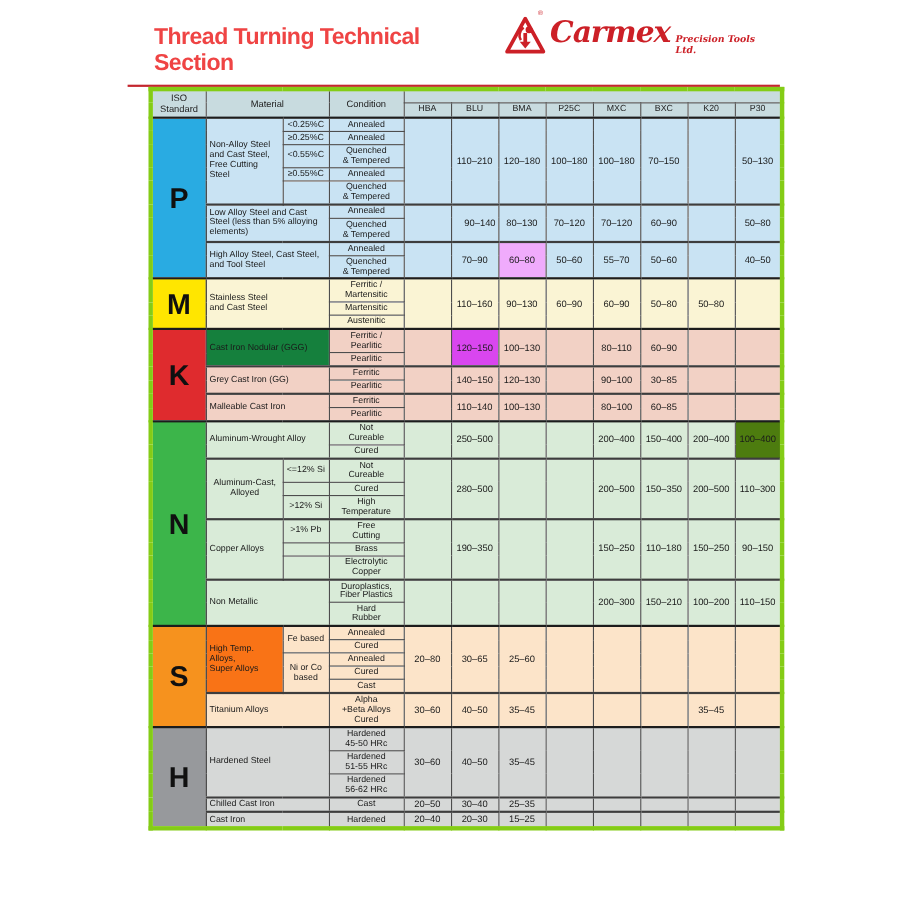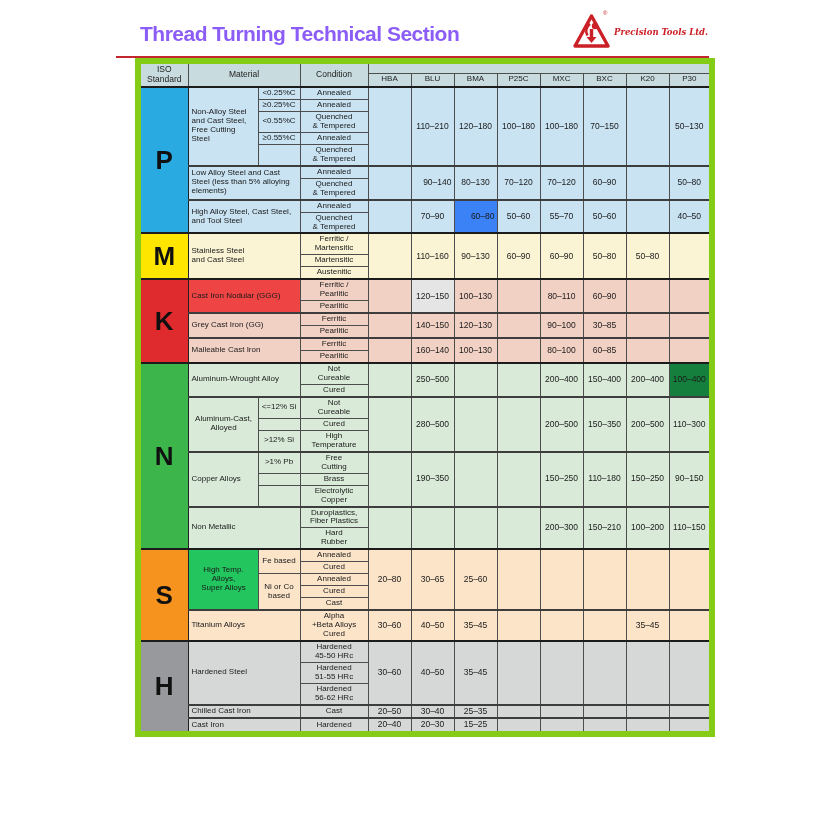--- a/index.html
+++ b/index.html
@@ -8,37 +8,37 @@
     width: 836px; height: 836px;
     font-family: "Liberation Sans", sans-serif;
     color:#1a1a1a;
     overflow: hidden;
   }
   .page { width:836px; height:836px; position:relative; background:#fff; }
 
   
   .hdr { display:flex; justify-content:space-between; align-items:flex-start;
          margin:14px 126px 0 140px; }
-  .hdr-title { font-size:21px; font-weight:bold; color:#8b5cf6; letter-spacing:-0.5px; padding-top:8px; }
+  .hdr-title { font-size:21px; font-weight:bold; color:#ef4444; letter-spacing:-0.5px; padding-top:8px; }
   .logo { display:flex; align-items:center; gap:4px; position:relative; padding-right:2px; }
   .logo svg { display:block; }
   .reg { position:absolute; top:-4px; left:30px; font-size:6px; color:#cc2027; }
   .brand-text { display:flex; align-items:baseline; gap:5px; }
   .brand { font-family:"DejaVu Serif", serif; font-style:italic; font-weight:bold;
            font-size:27px; color:#cc2027; letter-spacing:-1px; }
   .brand-sub { font-family:"DejaVu Serif", serif; font-style:italic; font-weight:bold;
                font-size:8.5px; color:#cc2027; }
   .red-rule { height:2px; background:#c4262e; margin:7px 127px 0 116px; }
 
   .main-title { margin:33px 0 13px 140px; font-size:21px; font-weight:bold; font-style:italic;
                 color:#1a3e8c; letter-spacing:-0.3px; }
 
   
   table.speed { border-collapse:collapse; margin-left:135px; width:574px; table-layout:fixed;
-                border:6px solid #84cc16; }
+                border:4px solid #84cc16; }
   .speed th, .speed td { border:1px solid #4d4d4d; font-size:8px; line-height:1.12;
                          text-align:center; vertical-align:middle; padding:1px 2px;
                          overflow:hidden; }
   .speed thead th { background:#c8dbdf; font-weight:normal; color:#222; }
   .speed thead .band { height:12px; }
   .speed thead .grade { height:14px; }
   .speed thead .head-main { font-size:8.5px; }
   .speed tr { height:12px; }
   td.iso-cell { font-size:26px; font-weight:bold; color:#101010; border:1.5px solid #222; }
   td.mat { text-align:left; padding-left:3px; white-space:pre-line; }
@@ -59,20 +59,21 @@
         <svg width="37" height="35" viewBox="0 0 37 35">
           <polygon points="18.5,2 35,32 2,32" fill="none" stroke="#cc2027" stroke-width="3.4" stroke-linejoin="round"></polygon>
           <circle cx="22" cy="12" r="3.2" fill="#cc2027"></circle>
           <path d="M17 10 C13 13 12.2 18 14.5 21.5" fill="none" stroke="#cc2027" stroke-width="2.4"></path>
           <rect x="16.8" y="15" width="3.4" height="9" fill="#cc2027"></rect>
           <polygon points="13.5,23 23.5,23 18.5,29" fill="#cc2027"></polygon>
         </svg>
       </span>
       <span class="reg">®</span>
       <span class="brand-text">
+        <span class="brand">Carmex</span>
         <span class="brand-sub">Precision Tools Ltd.</span>
       </span>
     </div>
   </div>
 
   <div class="red-rule"></div>
 
 
   <table class="speed" id="speed-table">
     <colgroup>
@@ -160,21 +161,21 @@
         <tr>
           <td class="cond" style="background: rgb(201, 227, 243);">Quenched
 &amp; Tempered</td>
         </tr>
         <tr>
           <td class="mat grp-top" rowspan="2" colspan="2" style="background: rgb(201, 227, 243);">High Alloy Steel, Cast Steel,
 and Tool Steel</td>
           <td class="cond grp-top" style="background: rgb(201, 227, 243);">Annealed</td>
           <td class="val grp-top" rowspan="2" style="background: rgb(201, 227, 243);"></td>
           <td class="val grp-top" rowspan="2" style="background: rgb(201, 227, 243);">70–90</td>
-          <td class="val grp-top" rowspan="2" style="background: #3b82f6; text-align: right;">60–80</td>
+          <td class="val grp-top" rowspan="2" style="background: #f0abfc;">60–80</td>
           <td class="val grp-top" rowspan="2" style="background: rgb(201, 227, 243);">50–60</td>
           <td class="val grp-top" rowspan="2" style="background: rgb(201, 227, 243);">55–70</td>
           <td class="val grp-top" rowspan="2" style="background: rgb(201, 227, 243);">50–60</td>
           <td class="val grp-top" rowspan="2" style="background: rgb(201, 227, 243);"></td>
           <td class="val grp-top" rowspan="2" style="background: rgb(201, 227, 243);">40–50</td>
         </tr>
         <tr>
           <td class="cond" style="background: rgb(201, 227, 243);">Quenched
 &amp; Tempered</td>
         </tr>
@@ -194,25 +195,25 @@
           <td class="val sec-top" rowspan="3" style="background: rgb(250, 244, 212);"></td>
         </tr>
         <tr>
           <td class="cond" style="background: rgb(250, 244, 212);">Martensitic</td>
         </tr>
         <tr>
           <td class="cond" style="background: rgb(250, 244, 212);">Austenitic</td>
         </tr>
         <tr>
           <td class="iso-cell sec-top" rowspan="6" style="background: rgb(223, 43, 46);">K</td>
-          <td class="mat sec-top" rowspan="2" colspan="2" style="background: #ef4444;">Cast Iron Nodular (GGG)</td>
+          <td class="mat sec-top" rowspan="2" colspan="2" style="background: #15803d;">Cast Iron Nodular (GGG)</td>
           <td class="cond sec-top" style="background: rgb(242, 209, 197);">Ferritic /
 Pearlitic</td>
           <td class="val sec-top" rowspan="2" style="background: rgb(242, 209, 197);"></td>
-          <td class="val sec-top" rowspan="2" style="background: #e5e5e5;">120–150</td>
+          <td class="val sec-top" rowspan="2" style="background: #d946ef;">120–150</td>
           <td class="val sec-top" rowspan="2" style="background: rgb(242, 209, 197);">100–130</td>
           <td class="val sec-top" rowspan="2" style="background: rgb(242, 209, 197);"></td>
           <td class="val sec-top" rowspan="2" style="background: rgb(242, 209, 197);">80–110</td>
           <td class="val sec-top" rowspan="2" style="background: rgb(242, 209, 197);">60–90</td>
           <td class="val sec-top" rowspan="2" style="background: rgb(242, 209, 197);"></td>
           <td class="val sec-top" rowspan="2" style="background: rgb(242, 209, 197);"></td>
         </tr>
         <tr>
           <td class="cond" style="background: rgb(242, 209, 197);">Pearlitic</td>
         </tr>
@@ -228,21 +229,21 @@
           <td class="val grp-top" rowspan="2" style="background: rgb(242, 209, 197);"></td>
           <td class="val grp-top" rowspan="2" style="background: rgb(242, 209, 197);"></td>
         </tr>
         <tr>
           <td class="cond" style="background: rgb(242, 209, 197);">Pearlitic</td>
         </tr>
         <tr>
           <td class="mat grp-top" rowspan="2" colspan="2" style="background: rgb(242, 209, 197); margin-left: 14px;">Malleable Cast Iron</td>
           <td class="cond grp-top" style="background: rgb(242, 209, 197);">Ferritic</td>
           <td class="val grp-top" rowspan="2" style="background: rgb(242, 209, 197);"></td>
-          <td class="val grp-top" rowspan="2" style="background: rgb(242, 209, 197);">160–140</td>
+          <td class="val grp-top" rowspan="2" style="background: rgb(242, 209, 197);">110–140</td>
           <td class="val grp-top" rowspan="2" style="background: rgb(242, 209, 197);">100–130</td>
           <td class="val grp-top" rowspan="2" style="background: rgb(242, 209, 197);"></td>
           <td class="val grp-top" rowspan="2" style="background: rgb(242, 209, 197);">80–100</td>
           <td class="val grp-top" rowspan="2" style="background: rgb(242, 209, 197);">60–85</td>
           <td class="val grp-top" rowspan="2" style="background: rgb(242, 209, 197);"></td>
           <td class="val grp-top" rowspan="2" style="background: rgb(242, 209, 197);"></td>
         </tr>
         <tr>
           <td class="cond" style="background: rgb(242, 209, 197);">Pearlitic</td>
         </tr>
@@ -251,21 +252,21 @@
           <td class="mat sec-top" rowspan="2" colspan="2" style="background: rgb(217, 235, 216);">Aluminum-Wrought Alloy</td>
           <td class="cond sec-top" style="background: rgb(217, 235, 216);">Not
 Cureable</td>
           <td class="val sec-top" rowspan="2" style="background: rgb(217, 235, 216);"></td>
           <td class="val sec-top" rowspan="2" style="background: rgb(217, 235, 216);">250–500</td>
           <td class="val sec-top" rowspan="2" style="background: rgb(217, 235, 216);"></td>
           <td class="val sec-top" rowspan="2" style="background: rgb(217, 235, 216);"></td>
           <td class="val sec-top" rowspan="2" style="background: rgb(217, 235, 216);">200–400</td>
           <td class="val sec-top" rowspan="2" style="background: rgb(217, 235, 216);">150–400</td>
           <td class="val sec-top" rowspan="2" style="background: rgb(217, 235, 216);">200–400</td>
-          <td class="val sec-top" rowspan="2" style="background: #15803d;">100–400</td>
+          <td class="val sec-top" rowspan="2" style="background: #4d7c0f;">100–400</td>
         </tr>
         <tr>
           <td class="cond" style="background: rgb(217, 235, 216);">Cured</td>
         </tr>
         <tr>
           <td class="mat grp-top" rowspan="3" colspan="1" style="background: rgb(217, 235, 216); text-align: center;">Aluminum-Cast,
 Alloyed</td>
           <td class="sub grp-top" rowspan="1" style="background: rgb(217, 235, 216);">&lt;=12% Si</td>
           <td class="cond grp-top" style="background: rgb(217, 235, 216);">Not
 Cureable</td>
@@ -322,21 +323,21 @@
           <td class="val grp-top" rowspan="2" style="background: rgb(217, 235, 216);">150–210</td>
           <td class="val grp-top" rowspan="2" style="background: rgb(217, 235, 216);">100–200</td>
           <td class="val grp-top" rowspan="2" style="background: rgb(217, 235, 216);">110–150</td>
         </tr>
         <tr>
           <td class="cond" style="background: rgb(217, 235, 216);">Hard
 Rubber</td>
         </tr>
         <tr>
           <td class="iso-cell sec-top" rowspan="6" style="background: rgb(246, 146, 30);">S</td>
-          <td class="mat sec-top" rowspan="5" colspan="1" style="background: #22c55e; text-align: center;">High Temp. Alloys,
+          <td class="mat sec-top" rowspan="5" colspan="1" style="background: #f97316;">High Temp. Alloys,
 Super Alloys</td>
           <td class="sub sec-top" rowspan="2" style="background: rgb(252, 228, 201);">Fe based</td>
           <td class="cond sec-top" style="background: rgb(252, 228, 201);">Annealed</td>
           <td class="val sec-top" rowspan="5" style="background: rgb(252, 228, 201);">20–80</td>
           <td class="val sec-top" rowspan="5" style="background: rgb(252, 228, 201);">30–65</td>
           <td class="val sec-top" rowspan="5" style="background: rgb(252, 228, 201);">25–60</td>
           <td class="val sec-top" rowspan="5" style="background: rgb(252, 228, 201);"></td>
           <td class="val sec-top" rowspan="5" style="background: rgb(252, 228, 201);"></td>
           <td class="val sec-top" rowspan="5" style="background: rgb(252, 228, 201);"></td>
           <td class="val sec-top" rowspan="5" style="background: rgb(252, 228, 201);"></td>

